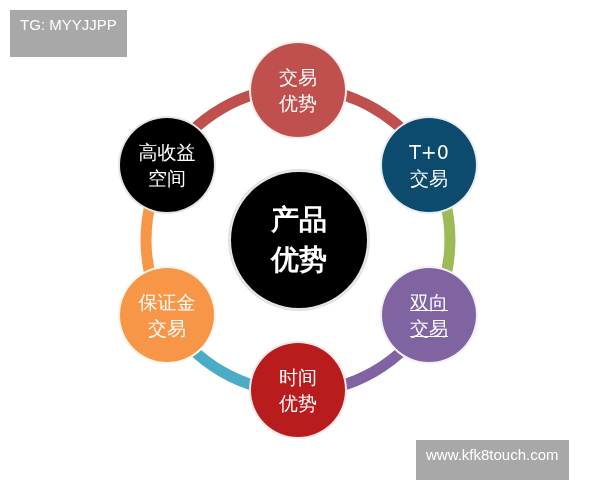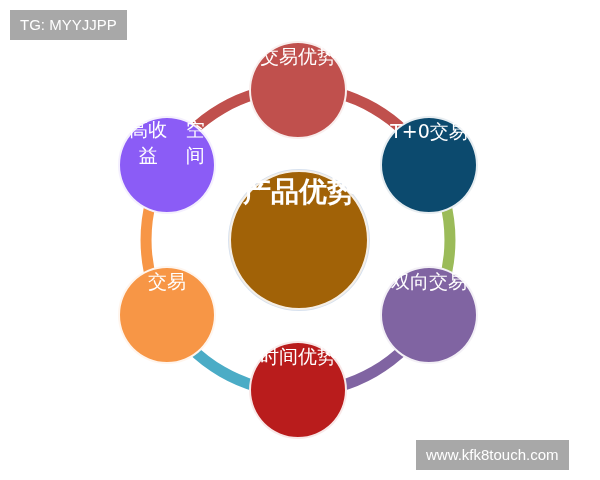--- a/index.html
+++ b/index.html
@@ -1,26 +1,26 @@
 <!DOCTYPE html>
 <html><head>
   <meta charset="utf-8">
   <style>
     html, body { margin: 0; padding: 0; background: #ffffff; }
     body { width: 600px; height: 480px; position: relative; overflow: hidden;
            font-family: "DejaVu Sans", "Liberation Sans", sans-serif; }
     .tag { position: absolute; background: #a8a8a8; color: #ffffff;
            font-family: "Liberation Sans", sans-serif; font-size: 15px;
-           line-height: 30px; height: 30px; padding: 0 10px; }
+           line-height: 30px; height: 47px; padding: 0 10px; }
     .tag-tl { left: 10px; top: 10px; }
     .tag-br { left: 416px; top: 440px; font-size: 15px; }
     svg.ring { position: absolute; left: 0; top: 0; }
     .node { position: absolute; border-radius: 50%; box-sizing: border-box;
             border: 2px solid rgba(255,255,255,0.9);
-            display: flex; flex-direction: row; align-items: flex-start; justify-content: center;
+            display: flex; flex-direction: column; align-items: center; justify-content: center;
             color: #ffffff; text-align: center; }
     .node .line { display: block; font-size: 19px; line-height: 26px; }
     .sat { width: 98px; height: 98px; }
     .center { width: 140px; height: 140px; left: 229px; top: 170px;
               box-shadow: 0 0 0 1px #d8e2ef; }
     .center .line { font-size: 28px; line-height: 40px; font-weight: bold; }
   </style>
 </head>
 <body>
 
@@ -41,37 +41,38 @@
 <div class="node sat" style="left:249px; top:41px; background:#c0504d;">
   <span class="line">交易</span>
   <span class="line">优势</span>
 </div>
 
 <div class="node sat" style="left:380px; top:116px; background:#0c4a6e;">
   <span class="line">T+0</span>
   <span class="line">交易</span>
 </div>
 
-<div class="node sat" style="left:380px; top:266px; background:#8064a2;">
+<div class="node sat" style="left:380px; top:266px; background:#8064a2;text-decoration:underline;">
   <span class="line">双向</span>
   <span class="line">交易</span>
 </div>
 
 <div class="node sat" style="left:249px; top:341px; background:#b91c1c;">
   <span class="line">时间</span>
   <span class="line">优势</span>
 </div>
 
 <div class="node sat" style="left:118px; top:266px; background:#f79646;">
+  <span class="line">保证金</span>
   <span class="line">交易</span>
 </div>
 
-<div class="node sat" style="left:118px; top:116px; background:#8b5cf6;font-family:Liberation Mono, monospace;">
+<div class="node sat" style="left:118px; top:116px; background:#000000;">
   <span class="line">高收益</span>
   <span class="line">空间</span>
 </div>
 
-<div class="node center" style="background:#a16207;">
+<div class="node center" style="background:#000000;">
   <span class="line">产品</span>
   <span class="line">优势</span>
 </div>
 
 <div class="tag tag-br">www.kfk8touch.com</div>
 
 </body></html>

